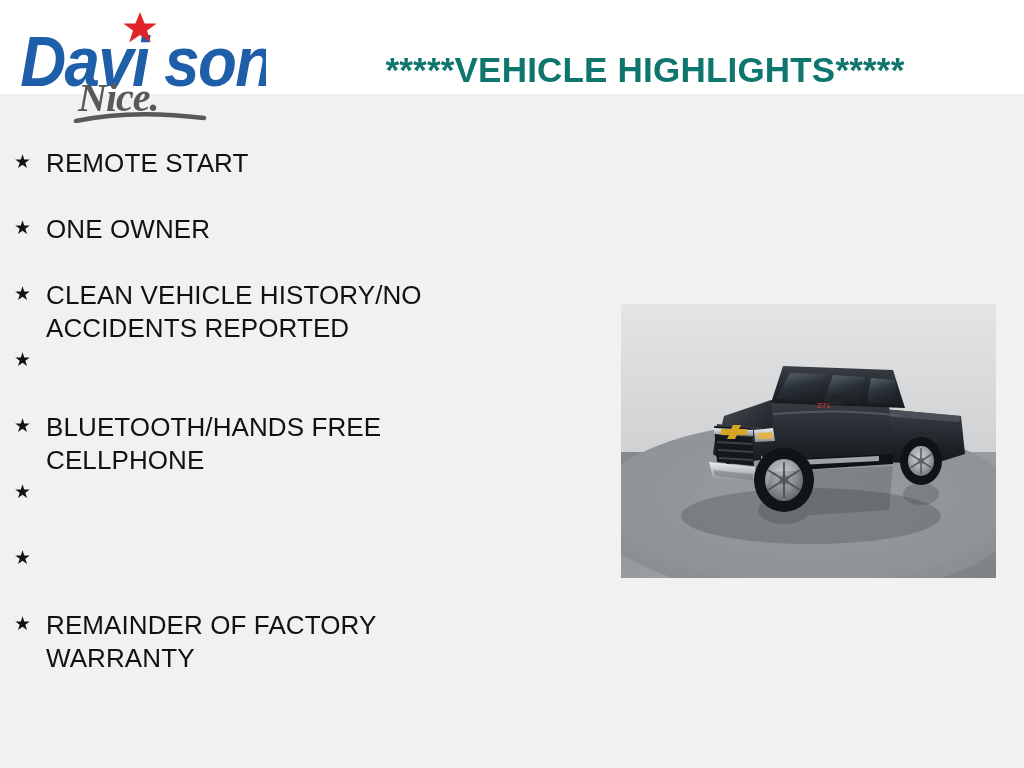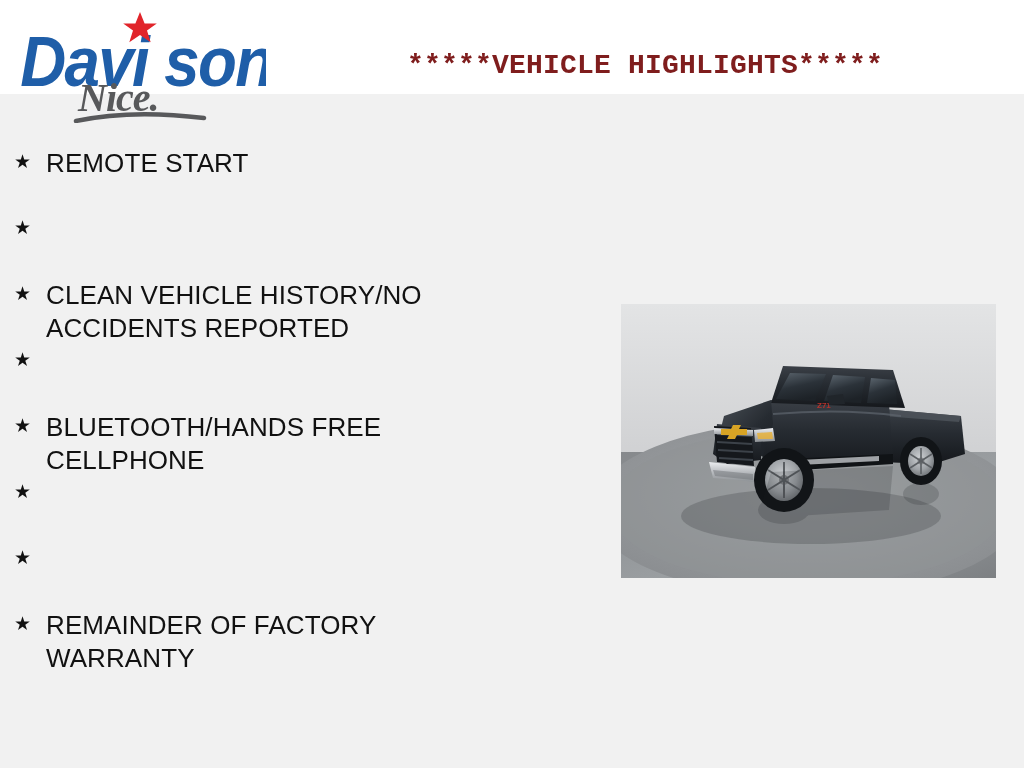--- a/index.html
+++ b/index.html
@@ -46,25 +46,25 @@
     display: block;
   }
 
   
   .title {
     position: absolute;
     left: 300px;
     top: 50px;
     width: 690px;
     text-align: center;
-    font-family: Liberation Mono, monospace;
-    font-size: 28px;
+    font-family: Liberation Sans, sans-serif;
+    font-size: 35px;
     font-weight: bold;
     letter-spacing: 0.2px;
-    color: #7f1d1d;
+    color: #0f766e;
     white-space: nowrap;
   }
 
   
   .highlights {
     position: absolute;
     left: 0;
     top: 131px;
     width: 560px;
     padding: 0;
@@ -136,20 +136,21 @@
     <div class="title">*****VEHICLE HIGHLIGHTS*****</div>
   </div>
 
   <ul class="highlights">
     <li class="hl-item">
       <span class="hl-star">★</span>
       <span class="hl-text">REMOTE START</span>
     </li>
     <li class="hl-item">
       <span class="hl-star">★</span>
+      <span class="hl-text">ONE OWNER</span>
     </li>
     <li class="hl-item two-line">
       <span class="hl-star">★</span>
       <span class="hl-text">CLEAN VEHICLE HISTORY/NO
 ACCIDENTS REPORTED</span>
     </li>
     <li class="hl-item">
       <span class="hl-star">★</span>
     </li>
     <li class="hl-item two-line">

